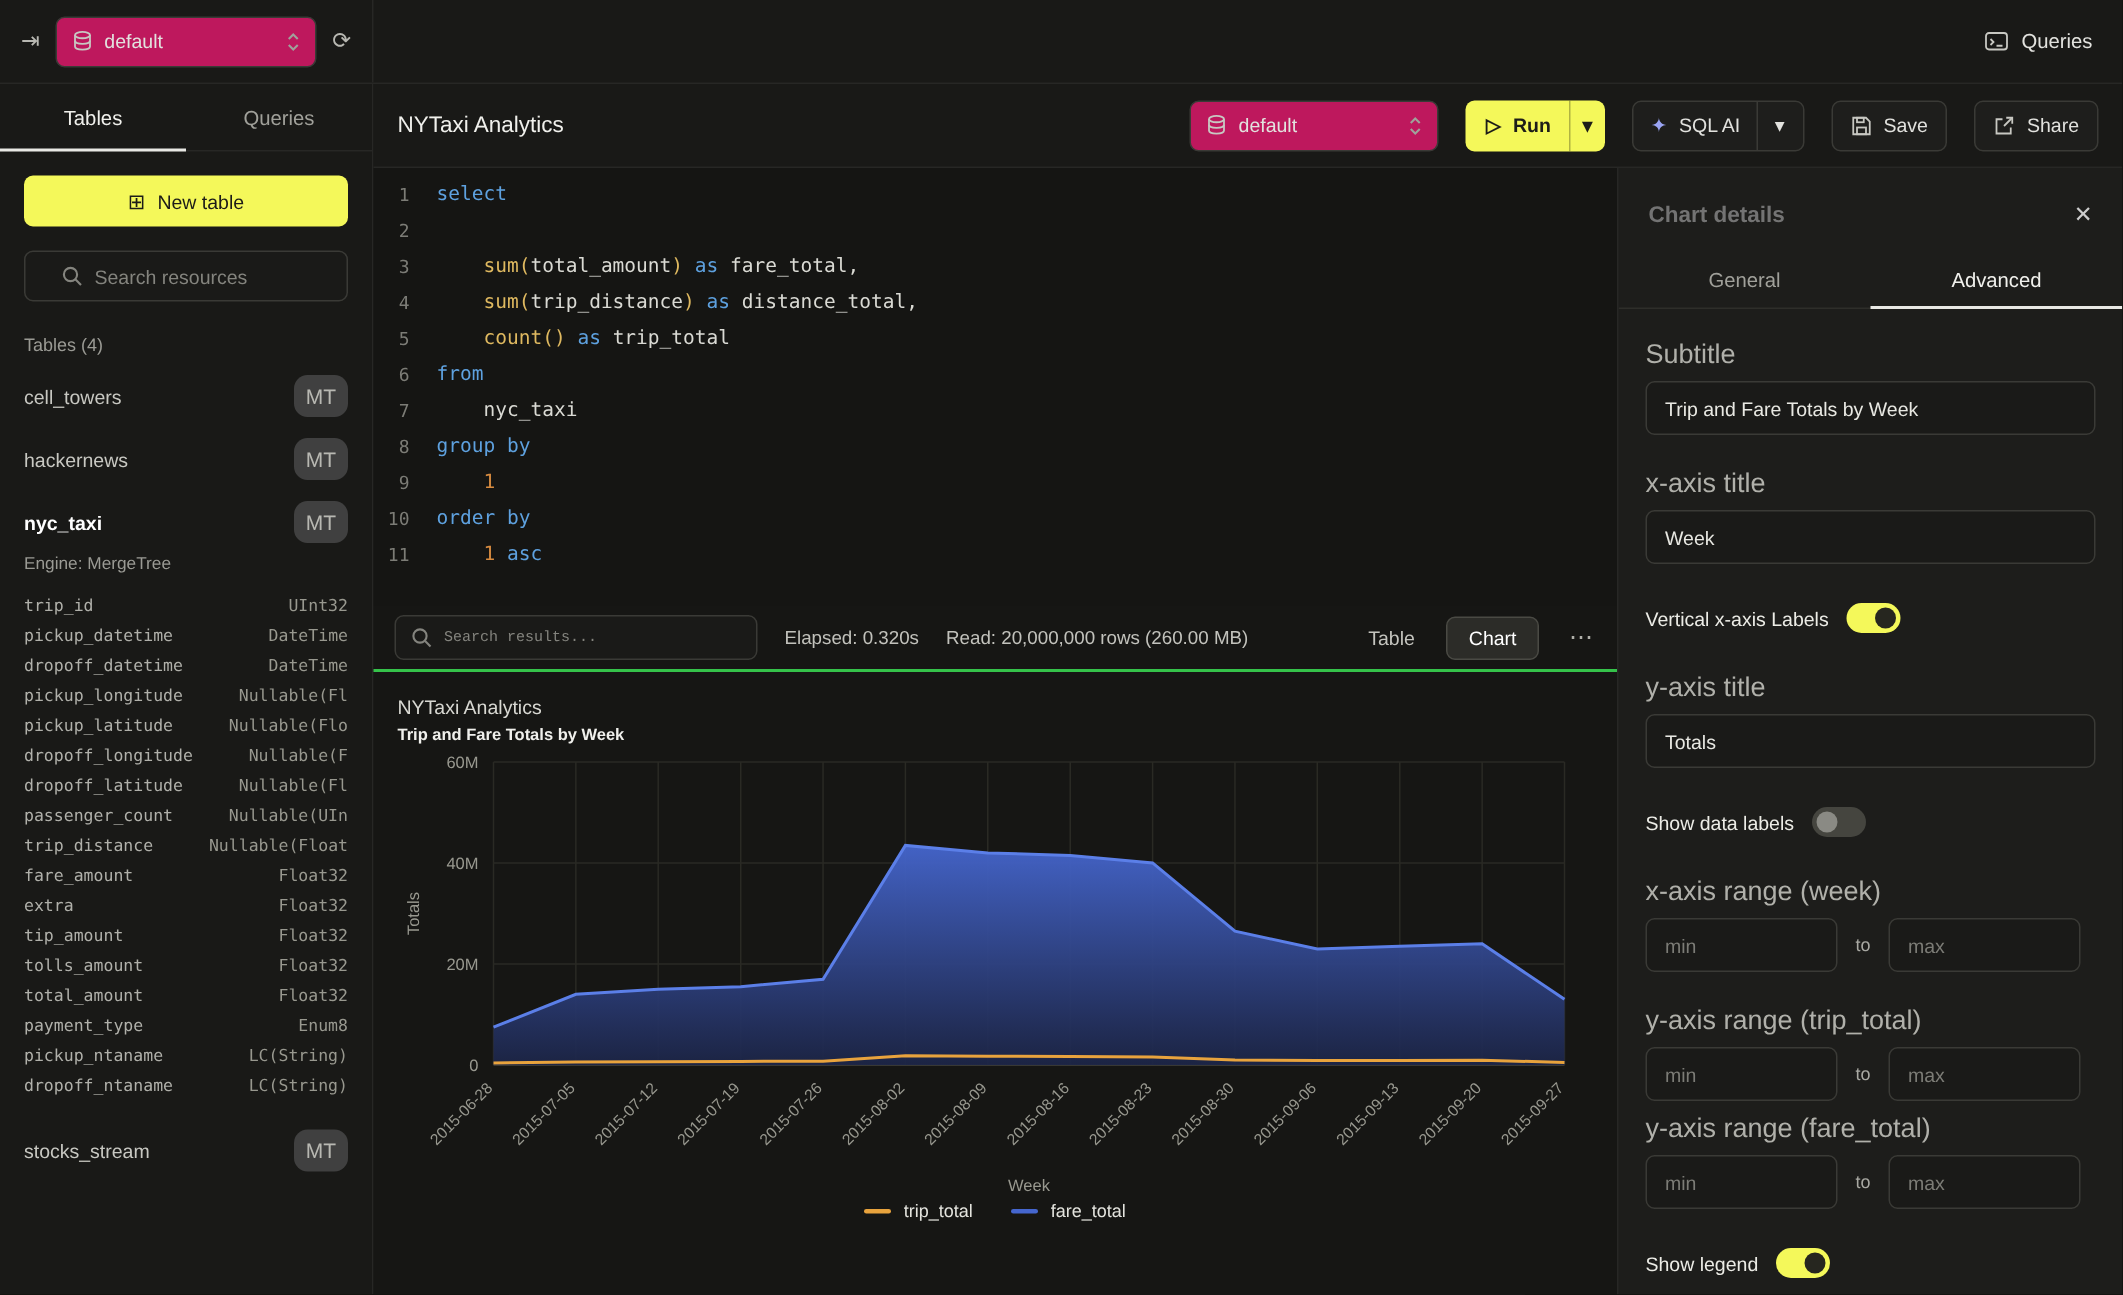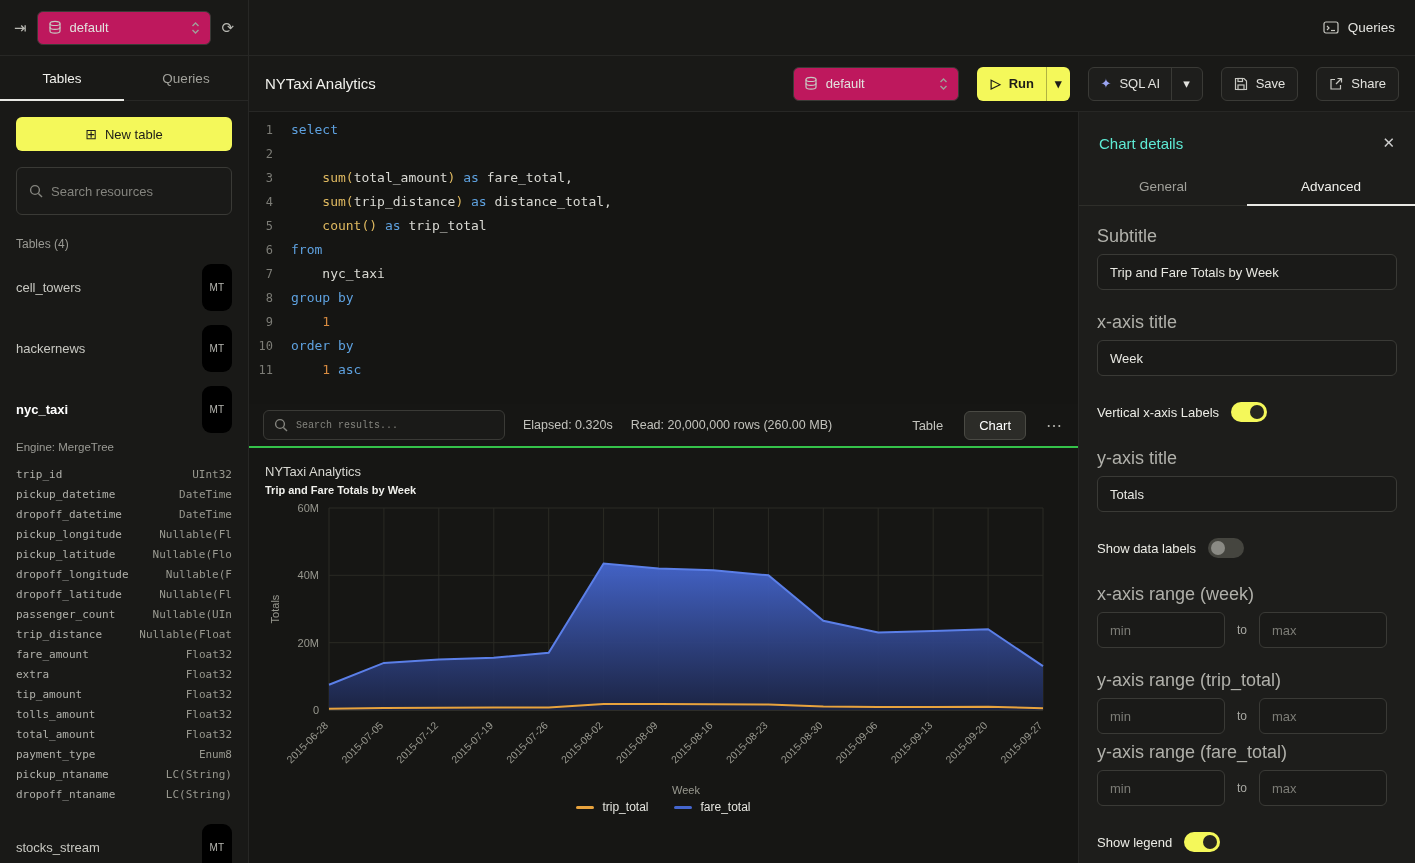--- a/index.html
+++ b/index.html
@@ -21,27 +21,27 @@
   .topbar-right{margin-left:auto;padding-right:20px}
   .ghost-btn{display:flex;align-items:center;gap:9px;background:none;border:none;color:#e2e2de;font-size:13.5px;cursor:pointer}
   
   .sidebar{position:absolute;top:56px;left:0;width:249px;bottom:0;background:#191917;border-right:1px solid #272725;overflow:hidden}
   .side-tabs{display:flex;height:45px;border-bottom:1px solid #272725}
   .side-tab{flex:1;display:flex;align-items:center;justify-content:center;font-size:13.5px;color:#a0a09a;position:relative;cursor:pointer}
   .side-tab.active{color:#f0f0ec}
   .side-tab.active::after{content:"";position:absolute;left:0;right:0;bottom:-1px;height:2px;background:#e8e8e4}
   .new-table{margin:16px;width:calc(100% - 32px);height:34px;background:#F4F85A;border:none;border-radius:6px;font-size:13px;color:#1c1c18;display:flex;align-items:center;justify-content:center;gap:8px;cursor:pointer;font-family:inherit}
   .new-table .gicon{font-size:14px}
-  .search-box{margin:0 16px 14px;height:48px;border:1px solid #3a3a36;border-radius:6px;display:flex;align-items:center;gap:8px;padding:0 12px;background:#1a1a18}
+  .search-box{margin:0 16px 14px;height:34px;border:1px solid #3a3a36;border-radius:6px;display:flex;align-items:center;gap:8px;padding:0 24px;background:#1a1a18}
   .search-box input{flex:1;background:none;border:none;outline:none;color:#e0e0dc;font-size:13px;font-family:inherit;min-width:0}
   .search-box input::placeholder{color:#84847e}
   .section-label{padding:8px 16px 6px;font-size:12px;color:#9a9a94}
   .tbl-row{display:flex;align-items:center;justify-content:space-between;padding:7px 16px;font-size:13px;color:#c8c8c2;cursor:pointer}
   .tbl-row.selected .tbl-name{color:#ffffff;font-weight:700}
-  .mt-badge{background:#000000;color:#b8b8b2;font-size:10px;padding:18px 8px;border-radius:9px}
+  .mt-badge{background:#404040;color:#b8b8b2;font-size:14px;padding:6px 8px;border-radius:9px}
   .engine{padding:1px 16px 9px;font-size:11.5px;color:#9a9a94}
   .cols{padding:3px 16px 12px;font-family:"DejaVu Sans Mono",monospace;font-size:11px}
   .col-row{display:flex;justify-content:space-between;line-height:20px}
   .col-name{color:#b0b0aa}
   .col-type{color:#98988f}
   
   .main-header{position:absolute;left:249px;right:0;top:56px;height:56px;background:#191917;border-bottom:1px solid #272725;display:flex;align-items:center;padding:0 16px;z-index:4}
   .page-title{font-size:15px;color:#f0f0ec}
   .header-actions{margin-left:auto;display:flex;align-items:center;gap:18px}
   .btn{height:34px;display:flex;align-items:center;gap:8px;padding:0 12px;background:#1e1e1c;border:1px solid #3a3a36;border-radius:6px;color:#e2e2de;font-size:13px;cursor:pointer;font-family:inherit}
@@ -77,21 +77,21 @@
   .chart-subtitle{font-size:11px;font-weight:700;color:#f0f0ec;margin-top:5px}
   #chart-box{margin-top:2px}
   .tick{fill:#98988f;font-size:11px;font-family:"Liberation Sans",sans-serif}
   .xlab{fill:#98988f;font-size:10.5px;font-family:"Liberation Sans",sans-serif}
   .legend{display:flex;justify-content:center;gap:26px;margin-top:0}
   .legend-item{display:flex;align-items:center;gap:8px;font-size:12px;color:#e4e4de;cursor:pointer}
   .legend-swatch{width:18px;height:3px;border-radius:2px;display:inline-block}
   
   .right-panel{position:absolute;left:1078px;top:112px;right:0;bottom:0;background:#1d1d1b;border-left:1px solid #272725;overflow:hidden}
   .panel-header{display:flex;align-items:center;justify-content:space-between;padding:22px 20px 16px}
-  .panel-title{font-size:15px;font-weight:400;color:#5eead4}
+  .panel-title{font-size:15px;font-weight:700;color:#737373}
   .close-btn{color:#cccccc;font-size:15px;cursor:pointer}
   .panel-tabs{display:flex;border-bottom:1px solid #2e2e2a}
   .panel-tab{flex:1;text-align:center;padding:11px 0;font-size:13.5px;color:#a0a09a;cursor:pointer;position:relative}
   .panel-tab.active{color:#f0f0ec}
   .panel-tab.active::after{content:"";position:absolute;left:0;right:0;bottom:-1px;height:2px;background:#e8e8e4}
   .panel-body{padding:20px 18px 10px}
   .field{margin-bottom:22px}
   .field.tight{margin-bottom:8px}
   .field-label{font-size:18px;color:#b0b0aa;margin-bottom:7px}
   .text-input{width:100%;height:36px;background:#1a1a18;border:1px solid #3a3a36;border-radius:6px;color:#e8e8e2;font-size:13px;padding:0 12px;outline:none;font-family:inherit}

